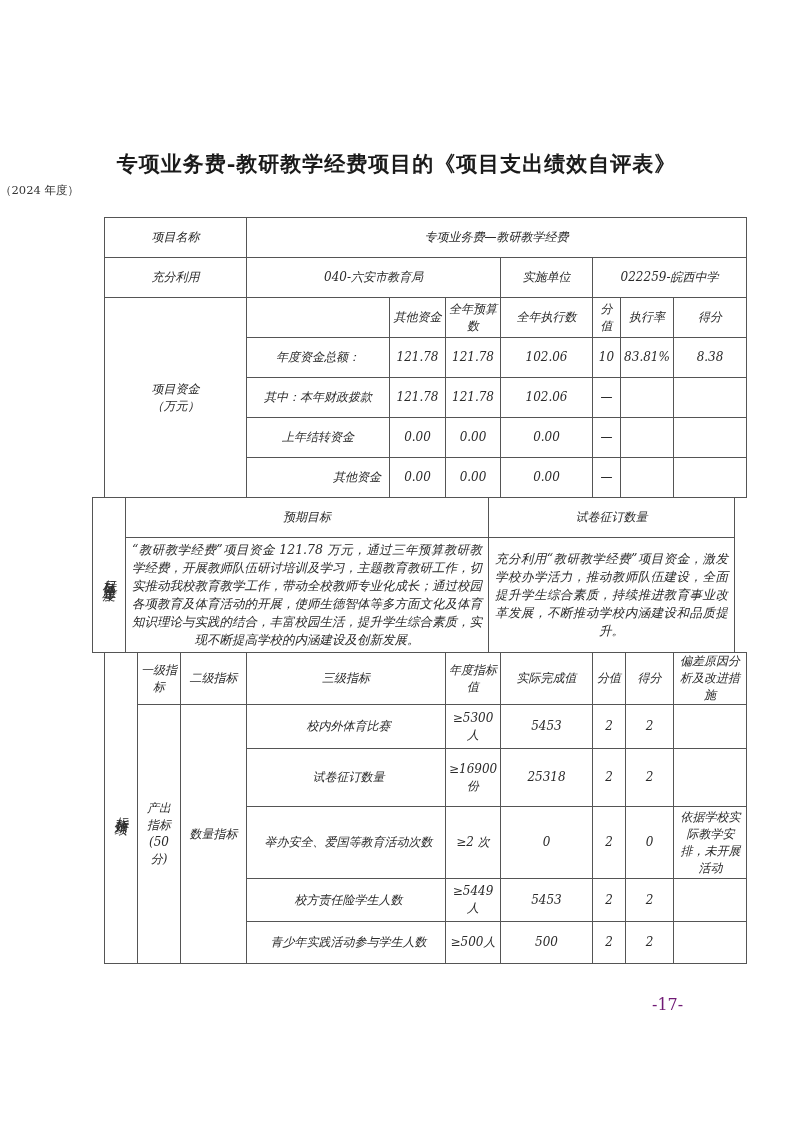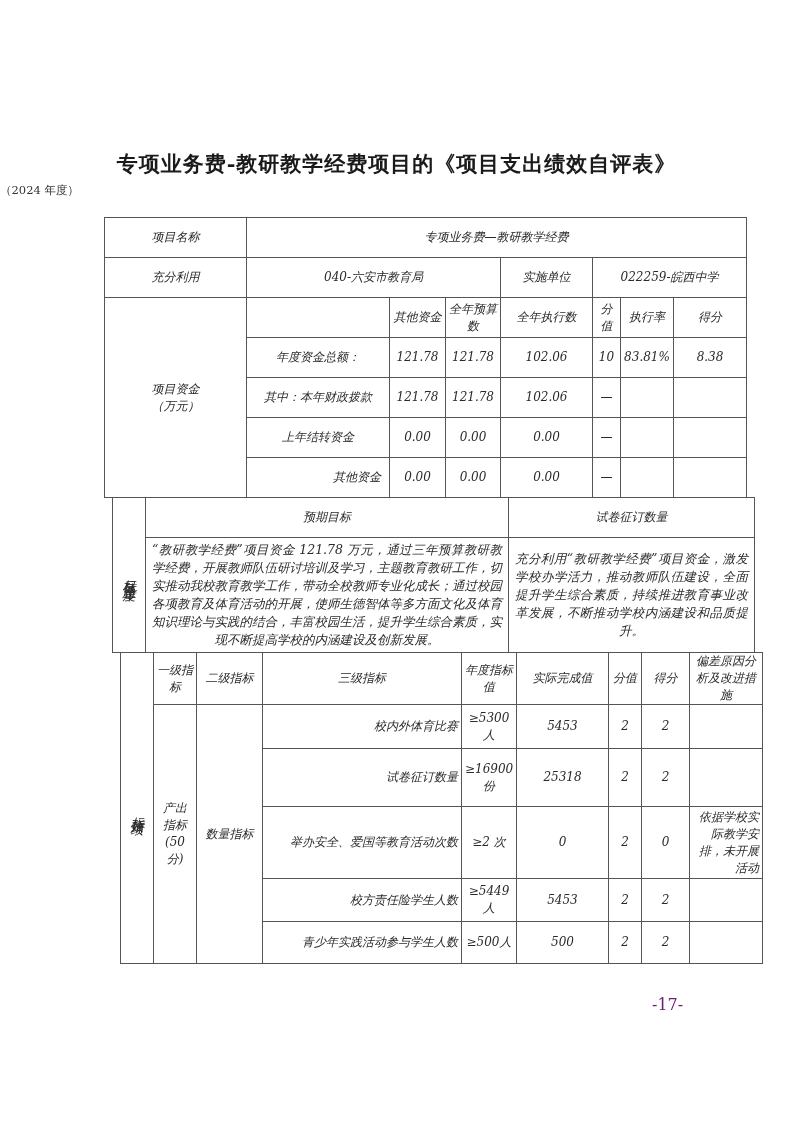--- a/index.html
+++ b/index.html
@@ -6,27 +6,27 @@
   body { width:793px; height:1122px; position:relative; overflow:hidden;
          font-family:"DejaVu Serif","Liberation Serif",serif; color:#222; }
   .title { position:absolute; top:150px; left:0; width:793px; text-align:center;
            font-size:21px; letter-spacing:1px; font-weight:bold; color:#1a1a1a; }
   .subtitle { position:absolute; top:183px; left:0; width:793px; text-align:left;
            font-size:11.5px; color:#333; }
   .pnum { position:absolute; top:995px; left:652px; font-size:16px; color:#701a75; }
   table { position:absolute; border-collapse:collapse; table-layout:fixed; font-size:12px;font-style:italic; }
   td { border:1px solid #555; text-align:center; vertical-align:middle; padding:0 3px;
        line-height:17px; color:#2a2a2a; overflow:hidden; }
-  td.l { text-align:right; padding-left:8px; }
+  td.l { text-align:center; padding-left:8px; }
   td.r { text-align:right; padding-right:8px; }
   .vert { writing-mode:vertical-rl; text-orientation:upright; letter-spacing:-2px;
           font-size:13px; line-height:15px; display:inline-block; }
   .para { text-align:justify; text-align-last:center; padding:0 6px; line-height:18px; font-size:12.5px; }
   #t1 { left:104px; top:217px; width:642px; }
-  #t2 { left:104px; top:652px; width:642px;margin-left:16px; }
+  #t2 { left:104px; top:652px; width:642px; }
 </style>
 </head>
 <body>
 
 <div class="title">专项业务费-教研教学经费项目的《项目支出绩效自评表》</div>
 <div class="subtitle">（2024 年度）</div>
 
 <table id="t1">
   <colgroup>
     <col style="width:142px">
@@ -94,21 +94,21 @@
     <td>0.00</td>
     <td>0.00</td>
     <td>0.00</td>
     <td>—</td>
     <td></td>
     <td></td>
   </tr>
 </tbody>
   </table>
 
-<table id="t1b" style="position:absolute; left:112px; top:497px; width:642px;">
+<table id="t1b" style="position:absolute; left:92px; top:497px; width:642px;">
   <colgroup>
     <col style="width:33px">
       <col style="width:363px">
       <col style="width:246px">
   </colgroup>
   <tbody>
       <tr style="height:40px">
     <td rowspan="2">
       <span class="vert">年度总体目标</span>
     </td>

